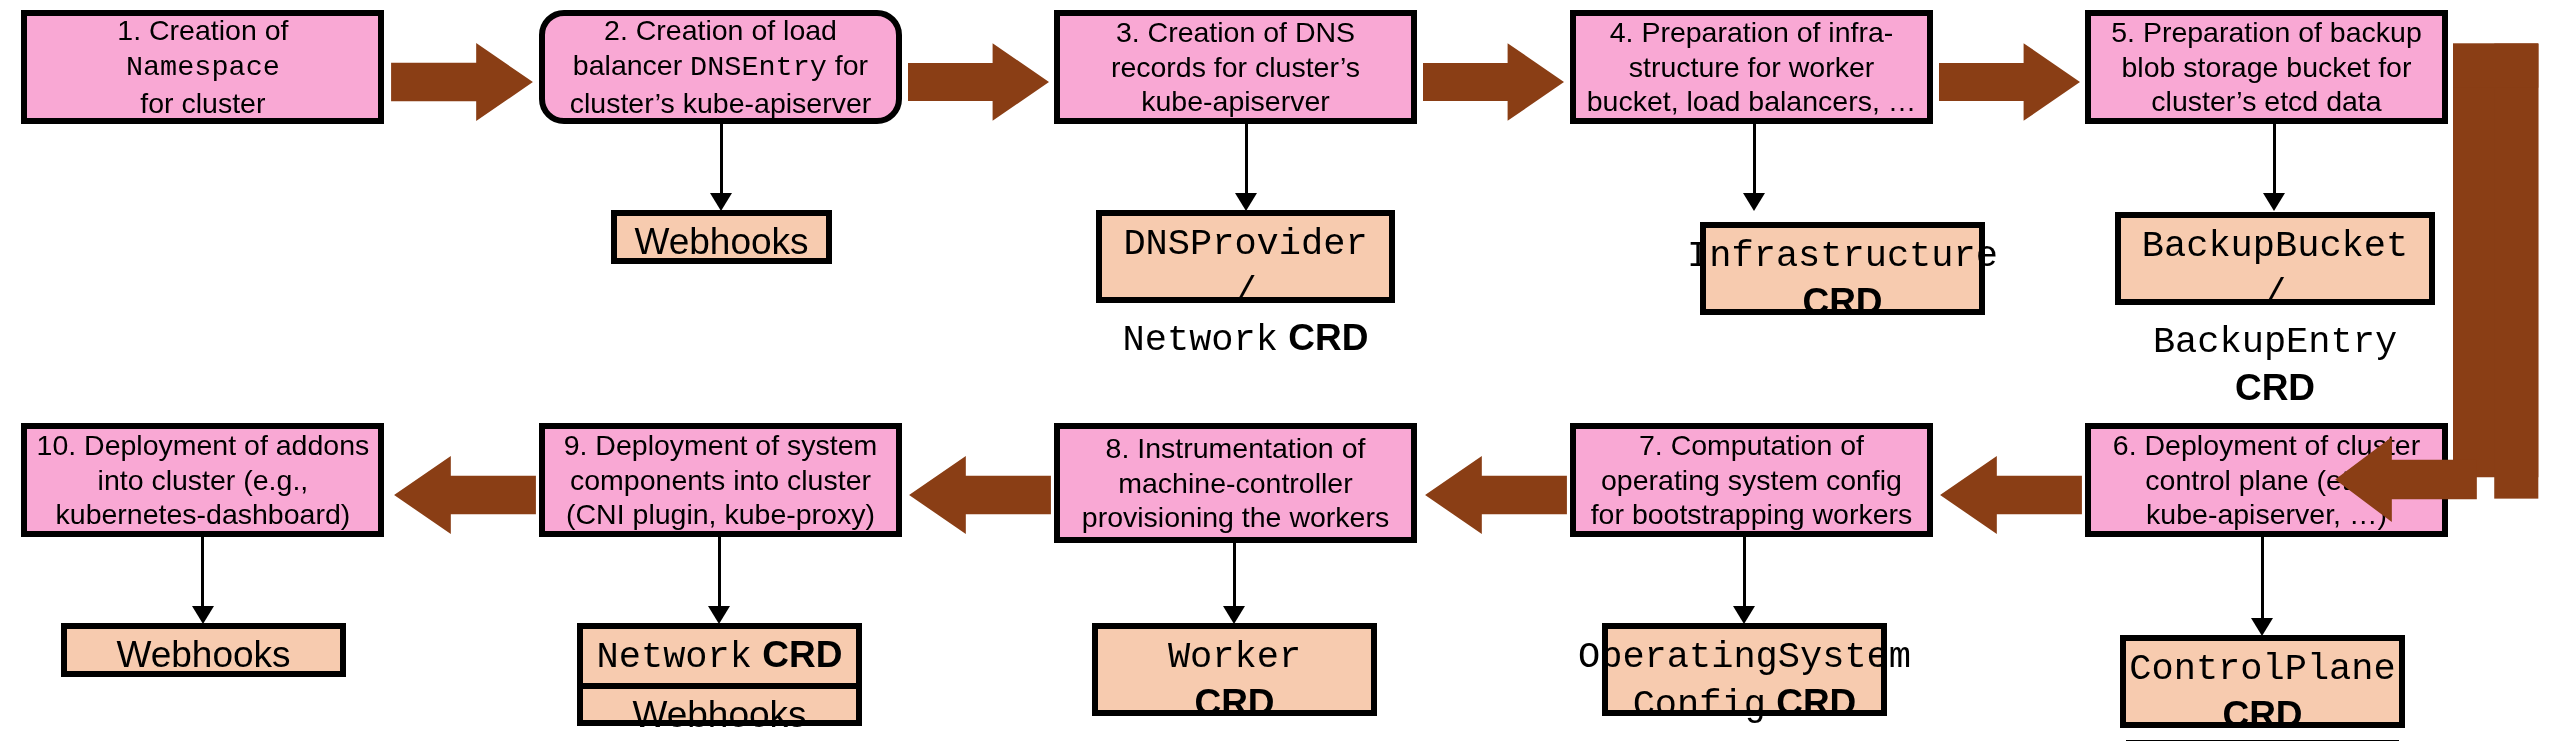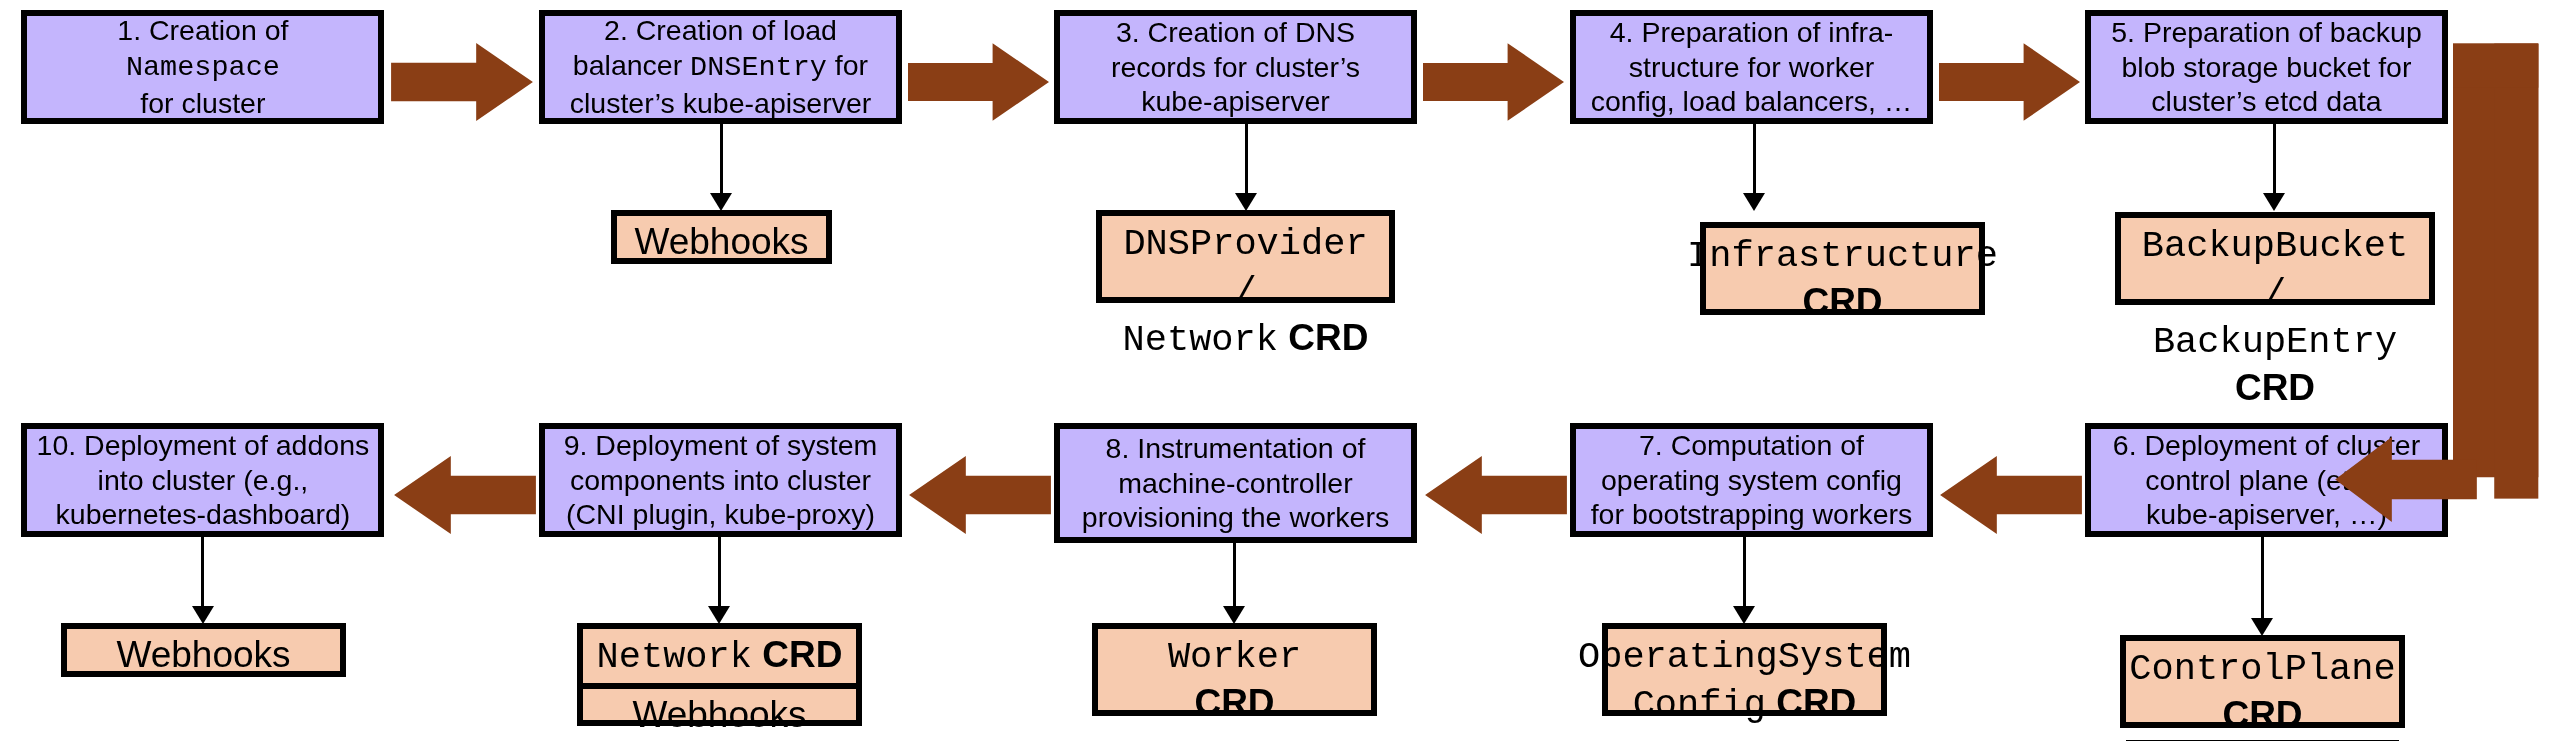--- a/index.html
+++ b/index.html
@@ -13,21 +13,21 @@
   #canvas {
     position: relative;
     width: 2576px;
     height: 742px;
     background: #ffffff;
     overflow: hidden;
   }
   .step-box {
     position: absolute;
     box-sizing: border-box;
-    background: #c4b5fd;
+    background: #f9a8d4;
     border: 6.4px solid #000000;
     display: flex;
     align-items: center;
     justify-content: center;
     text-align: center;
     padding: 2.8px 7.1px;
     font-size: 28.5px;
     line-height: 1.22;
     color: #000000;
     font-family: "Liberation Sans", sans-serif;
@@ -90,28 +90,28 @@
   }
 </style>
 </head>
 <body>
 
 <div id="canvas">
 
   <div class="step-box" id="box-step-1" style="left: 21.4px; top: 10px; width: 363px; height: 114px;">
       <div><span class="plain">1. Creation of</span><br><span class="mono">Namespace</span><br><span class="plain">for cluster</span></div>
     </div>
-  <div class="step-box" id="box-step-2" style="left: 539px; top: 10px; width: 363px; height: 114px;">
+  <div class="step-box" id="box-step-2" style="left: 539px; top: 10px; width: 363px; height: 114px; border-radius: 25px;">
       <div><span class="plain">2. Creation of load</span><br><span class="plain">balancer </span><span class="mono">DNSEntry</span><span class="plain"> for</span><br><span class="plain">cluster’s kube-apiserver</span></div>
     </div>
   <div class="step-box" id="box-step-3" style="left: 1054px; top: 10px; width: 363px; height: 114px;">
       <div><span class="plain">3. Creation of DNS</span><br><span class="plain">records for cluster’s</span><br><span class="plain">kube-apiserver</span></div>
     </div>
   <div class="step-box" id="box-step-4" style="left: 1570px; top: 10px; width: 363px; height: 114px;">
-      <div><span class="plain">4. Preparation of infra-</span><br><span class="plain">structure for worker</span><br><span class="plain">config, load balancers, …</span></div>
+      <div><span class="plain">4. Preparation of infra-</span><br><span class="plain">structure for worker</span><br><span class="plain">bucket, load balancers, …</span></div>
     </div>
   <div class="step-box" id="box-step-5" style="left: 2085px; top: 10px; width: 363px; height: 114px;">
       <div><span class="plain">5. Preparation of backup</span><br><span class="plain">blob storage bucket for</span><br><span class="plain">cluster’s etcd data</span></div>
     </div>
 
   <div class="sub-box" id="box-sub-2" style="left: 611px; top: 210px; width: 221px; height: 54px;">
       <div class="sub-cell">
         <div><span class="plain">Webhooks</span></div>
       </div>
     </div>

